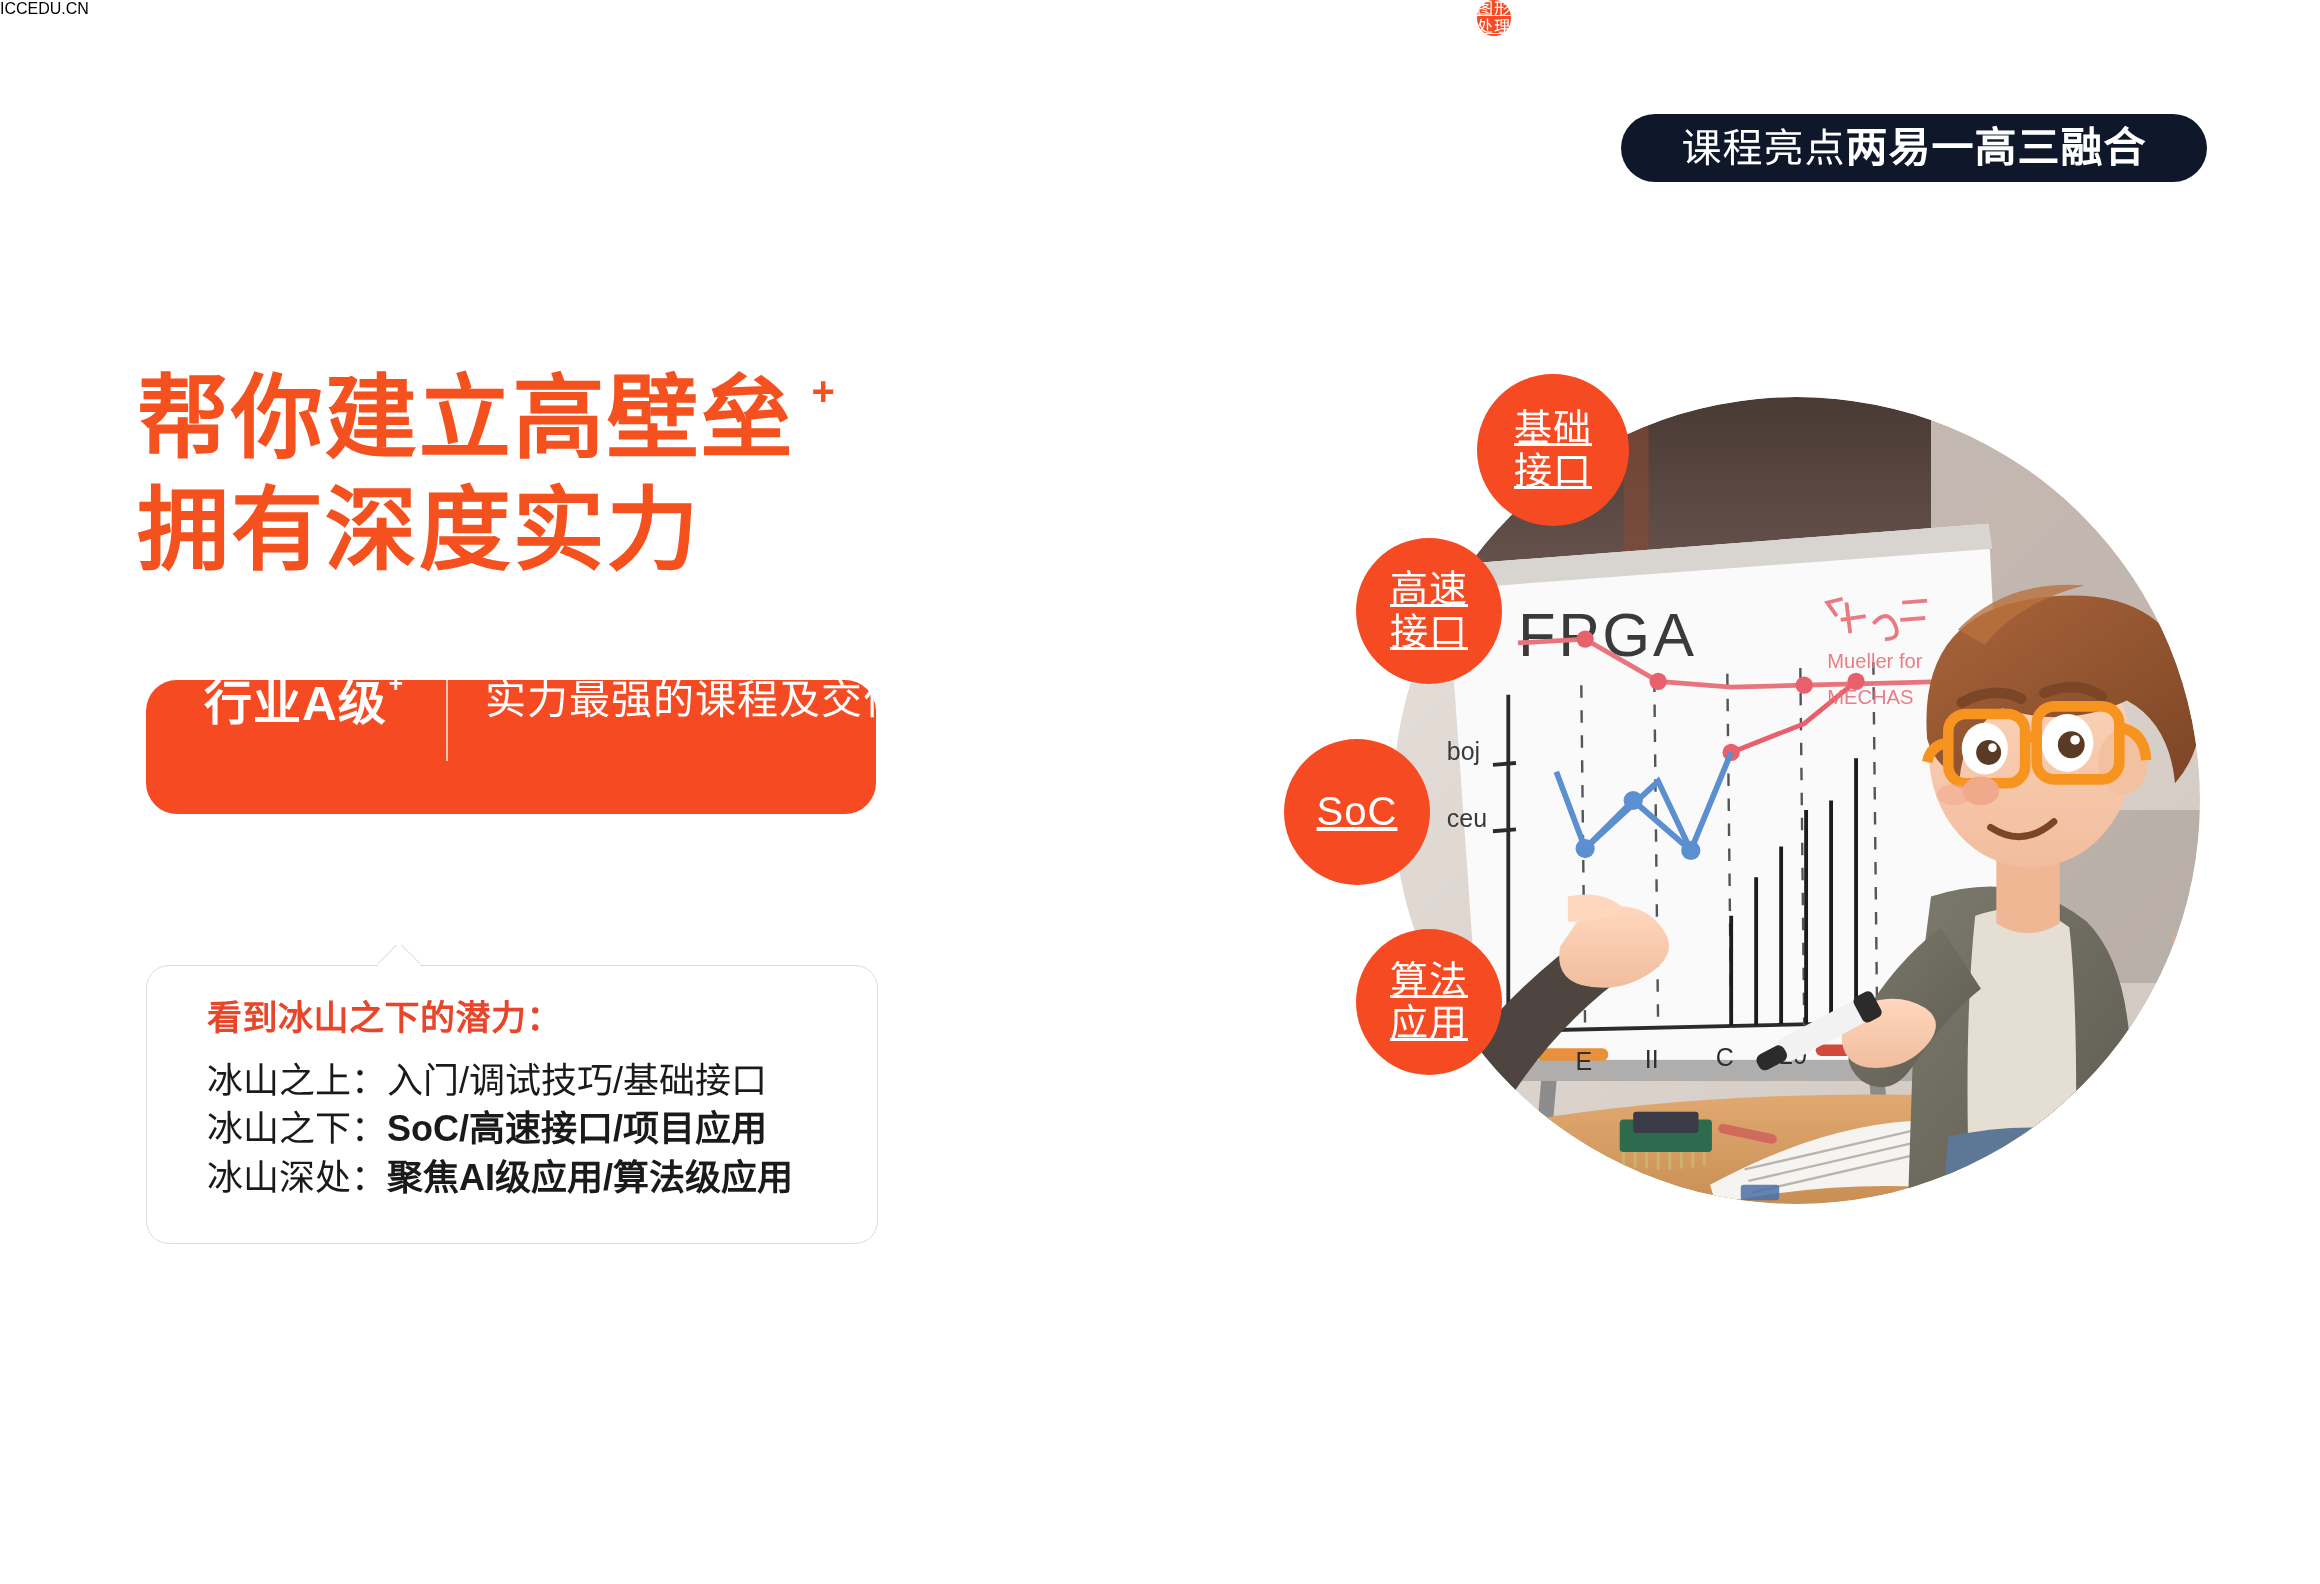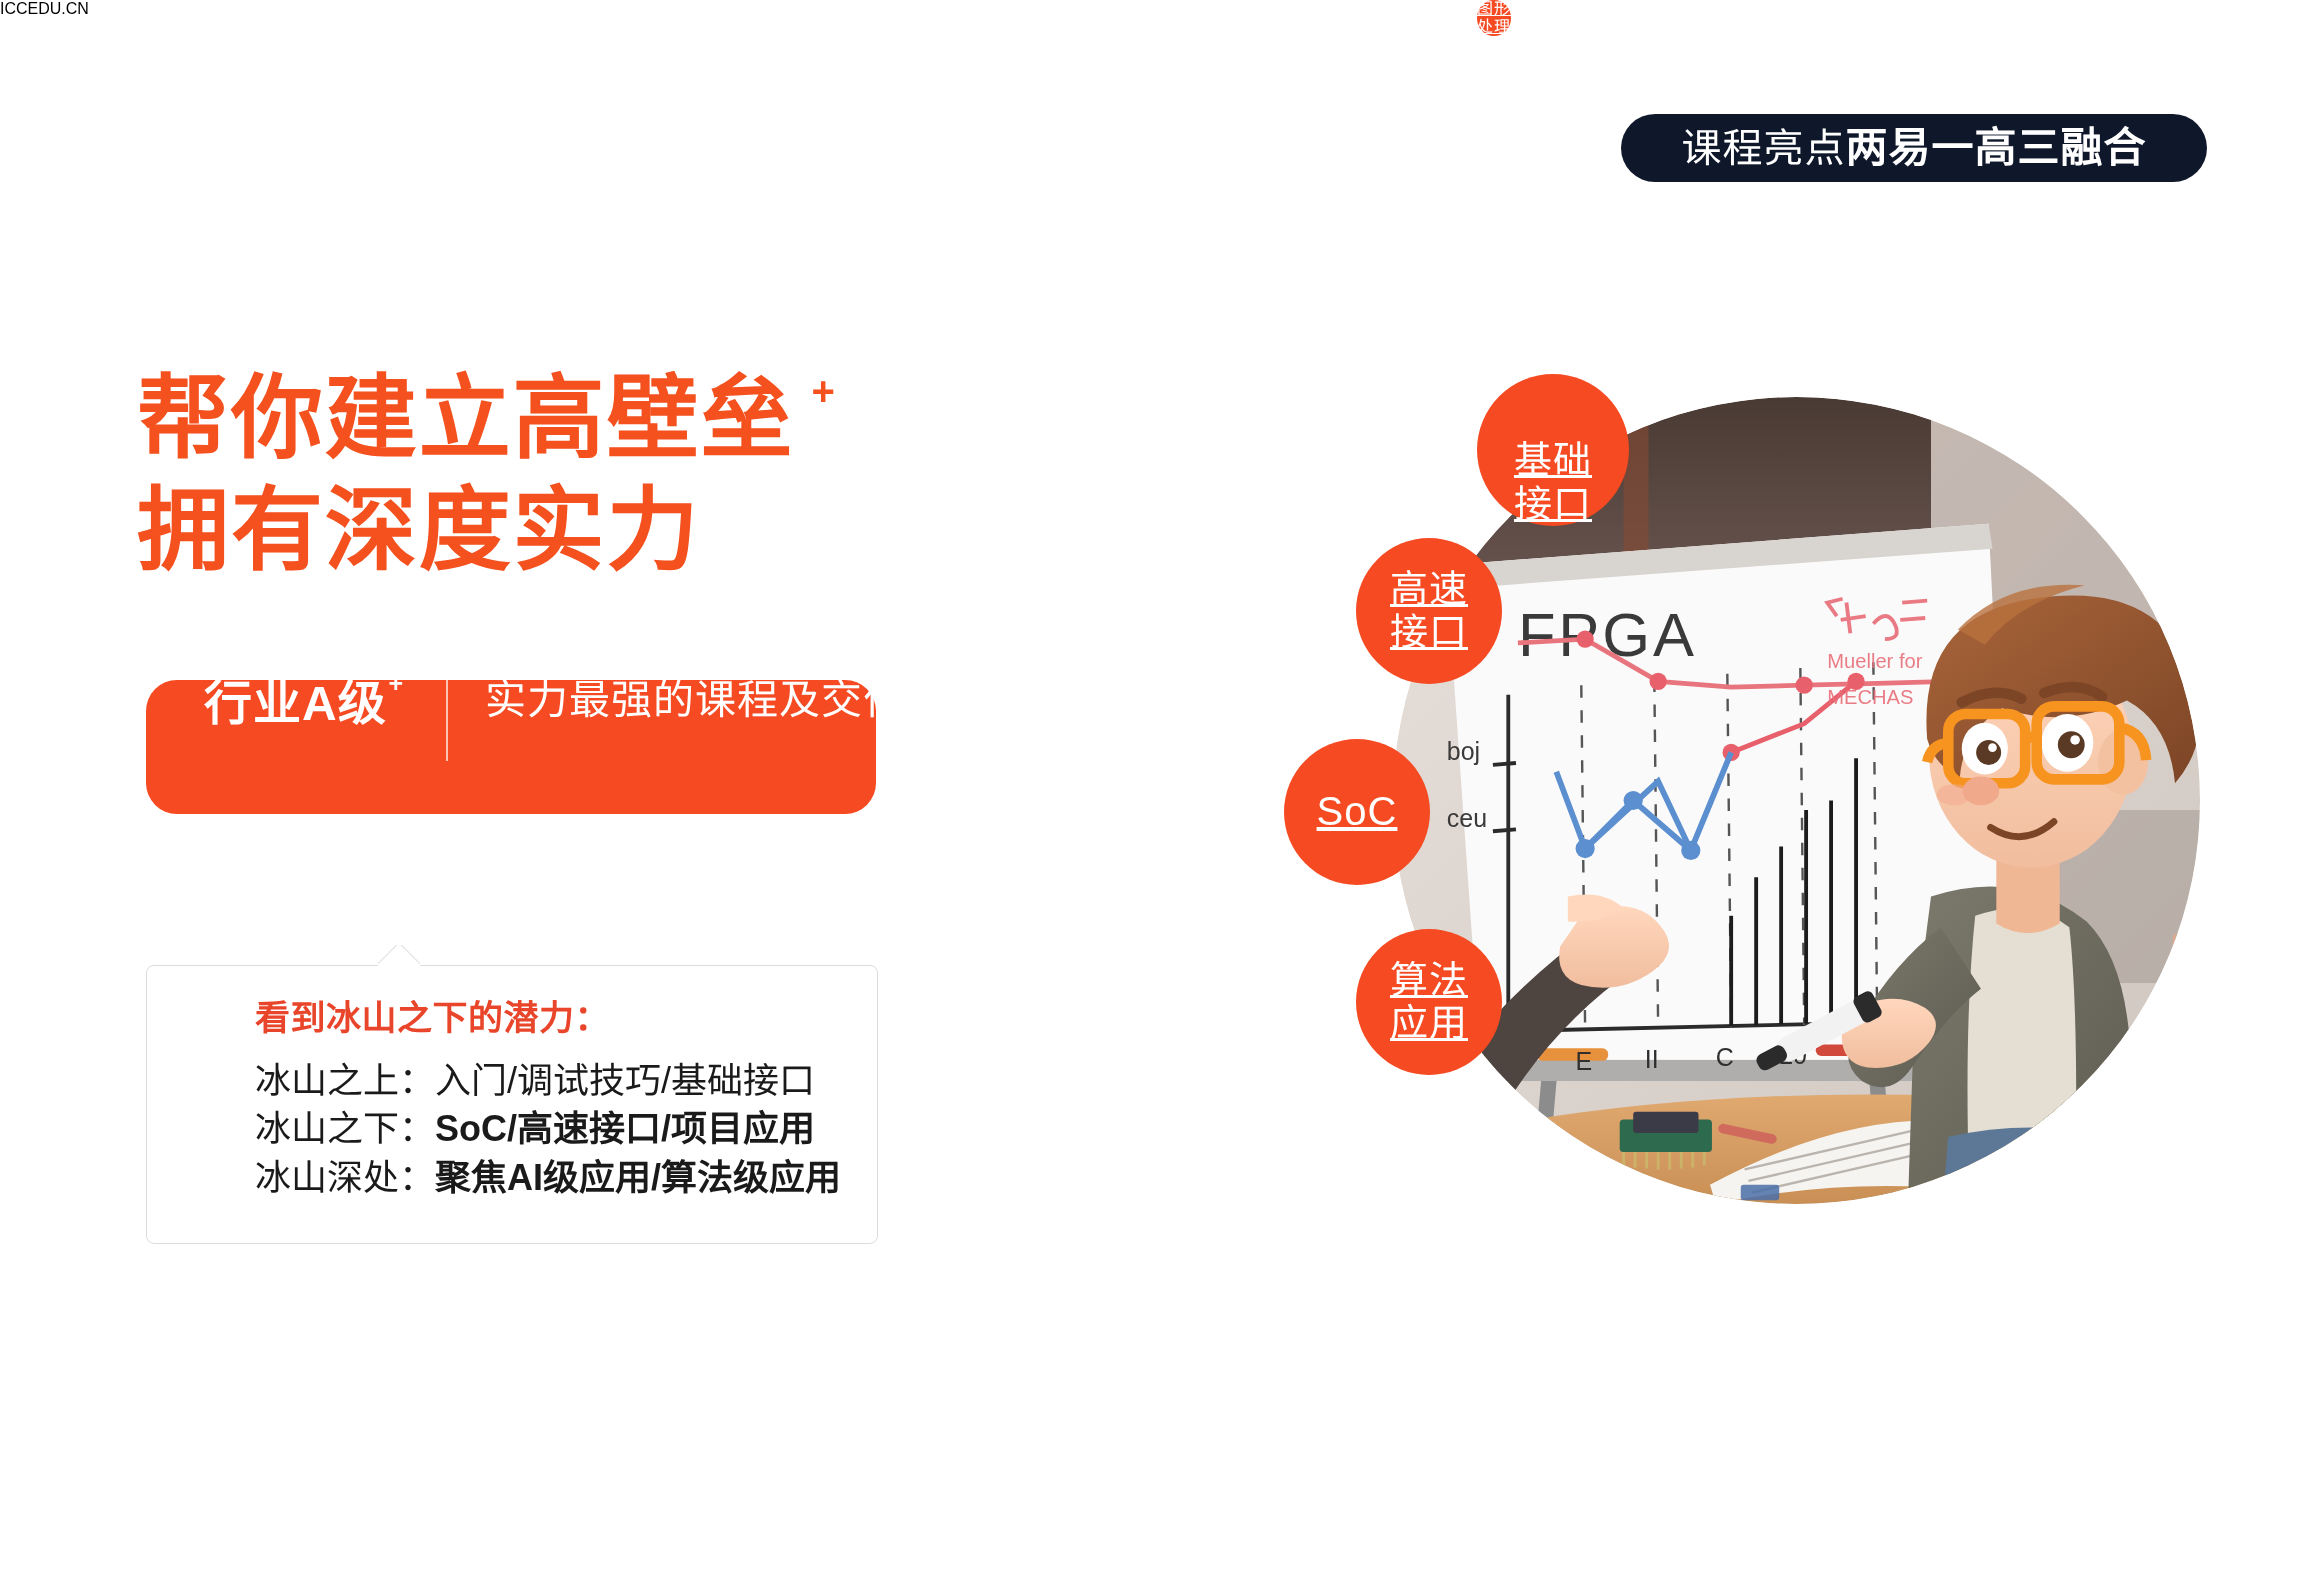--- a/index.html
+++ b/index.html
@@ -122,23 +122,22 @@
 
   
   .callout {
     position: absolute;
     left: 146px;
     top: 965px;
     width: 732px;
     height: 279px;
     background: #ffffff;
     border: 1.9px solid #dcdcdc;
-    border-radius: 8px;
+    border-radius: 23px;
     box-sizing: border-box;
-    padding-left: 48px;
   }
   .callout-notch {
     position: absolute;
     left: 231px;
     top: -21px;
     width: 42px;
     height: 23px;
     overflow: hidden;
   }
   .callout-notch .notch-tri {
@@ -207,21 +206,21 @@
     align-items: center;
     justify-content: center;
     text-align: center;
     line-height: 1.14;
     letter-spacing: 1px;
     font-weight: 400;
     text-decoration: underline;
   }
   .tag-bubble span { display: block; }
 
-  .bubble-basic   { left: 1477px; top: 374px;  width: 152px; height: 152px; font-size: 38px; justify-content: flex-end; }
+  .bubble-basic   { left: 1477px; top: 374px;  width: 152px; height: 152px; font-size: 38px; }
   .bubble-highsp  { left: 1356px; top: 538px;  width: 146px; height: 146px; font-size: 38px; }
   .bubble-soc     { left: 1284px; top: 739px;  width: 146px; height: 146px; font-size: 40px; }
   .bubble-algo    { left: 1356px; top: 929px;  width: 146px; height: 146px; font-size: 38px; }
   .bubble-graph   { left: 1477px; top": 0;     }
   .bubble-graph   { left: 1477px; top: 1090px; width: 146px; height: 146px; font-size: 38px; }
 
   /* ---------- Brand logo ---------- */
   .brand-logo {
     position: absolute;
     left: 1785px;

